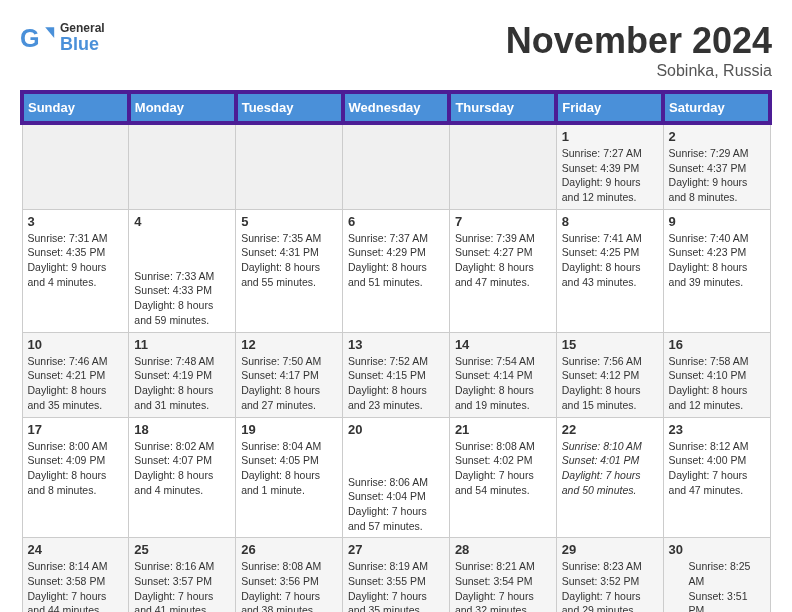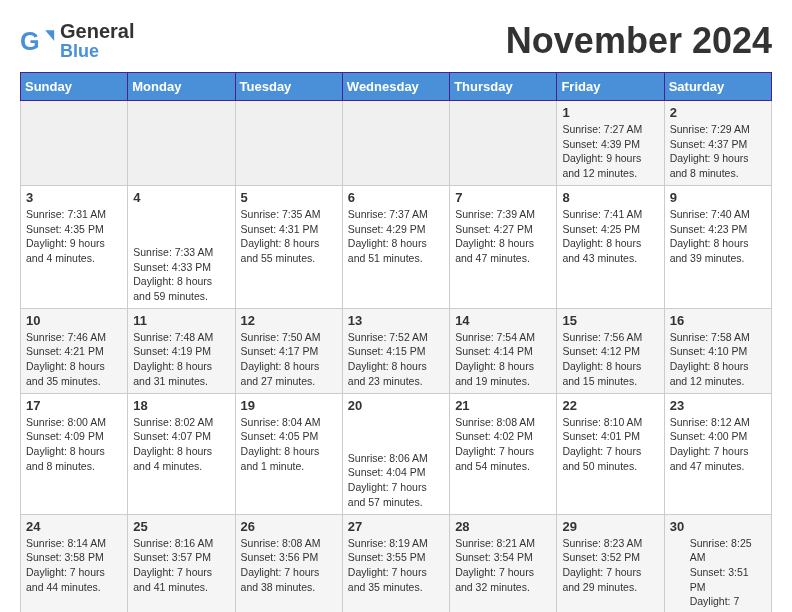--- a/index.html
+++ b/index.html
@@ -19,21 +19,21 @@
     .logo {
       display: flex;
       align-items: center;
     }
     .logo-text {
       display: flex;
       flex-direction: column;
       line-height: 1.1;
     }
     .logo-general {
-      font-size: 20px;
+      font-size: 12px;
       font-weight: bold;
       color: #333;
     }
     .logo-blue {
       font-size: 18px;
       font-weight: bold;
       color: #4a90d9;
     }
     .logo-icon {
       width: 36px;
@@ -57,21 +57,21 @@
       border-collapse: collapse;
       table-layout: fixed;
     }
     .calendar th {
       background-color: #4a90d9;
       color: #fff;
       padding: 6px 4px;
       font-size: 13px;
       font-weight: bold;
       text-align: left;
-      border: 1px solid #4c1d95;
+      border: 4px solid #4c1d95;
       margin-left: 17px;
     }
     .calendar td {
       border: 1px solid #ccc;
       vertical-align: top;
       padding: 4px 5px;
       min-height: 80px;
       height: 85px;
       background: #fff;
       font-size: 11px;
@@ -107,20 +107,21 @@
       <text x="0" y="30" font-size="28" fill="#4a90d9" font-family="Arial" font-weight="bold">G</text>
       <polygon points="28,8 38,8 38,20" fill="#4a90d9"></polygon>
     </svg>
     <div class="logo-text">
       <span class="logo-general">General</span>
       <span class="logo-blue">Blue</span>
     </div>
   </div>
   <div class="title-block">
     <div class="month-title">November 2024</div>
+    <div class="location">Sobinka, Russia</div>
   </div>
 </div>
 
 <table class="calendar">
   <thead>
     <tr>
     <th>Sunday</th>
         <th>Monday</th>
         <th>Tuesday</th>
         <th>Wednesday</th>
@@ -263,21 +264,21 @@
 Daylight: 7 hours and 57 minutes.</div>
         </td>
         <td>
           <span class="day-num">21</span>
           <div class="day-info" style="white-space: pre-line;">Sunrise: 8:08 AM
 Sunset: 4:02 PM
 Daylight: 7 hours and 54 minutes.</div>
         </td>
         <td>
           <span class="day-num">22</span>
-          <div class="day-info" style="white-space: pre-line;">Sunrise: 8:10 AM
+          <div class="day-info" style="white-space: pre-line; font-style: italic;">Sunrise: 8:10 AM
 Sunset: 4:01 PM
 Daylight: 7 hours and 50 minutes.</div>
         </td>
         <td>
           <span class="day-num">23</span>
           <div class="day-info" style="white-space: pre-line;">Sunrise: 8:12 AM
 Sunset: 4:00 PM
 Daylight: 7 hours and 47 minutes.</div>
         </td>
       </tr>

